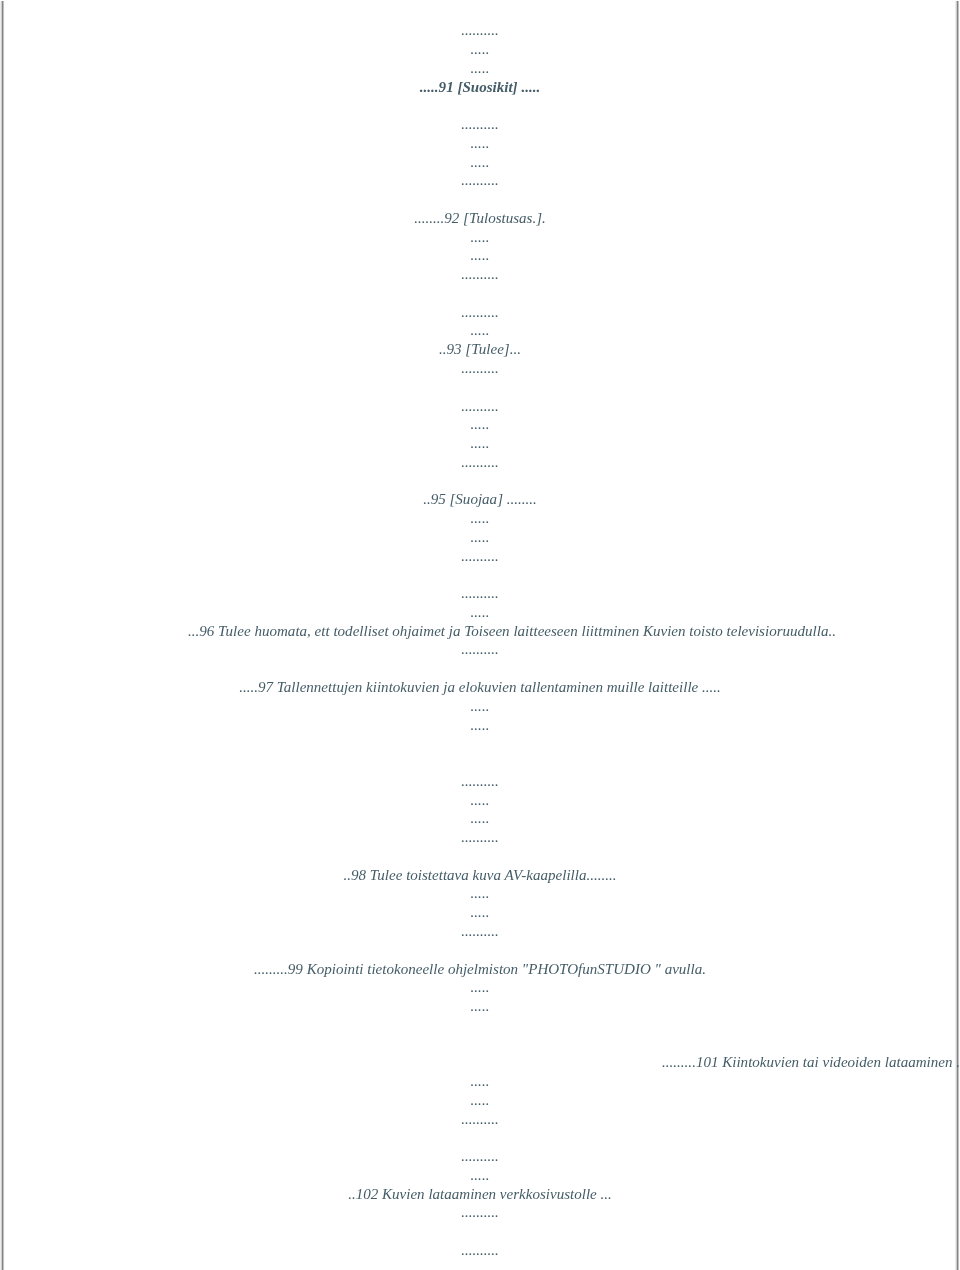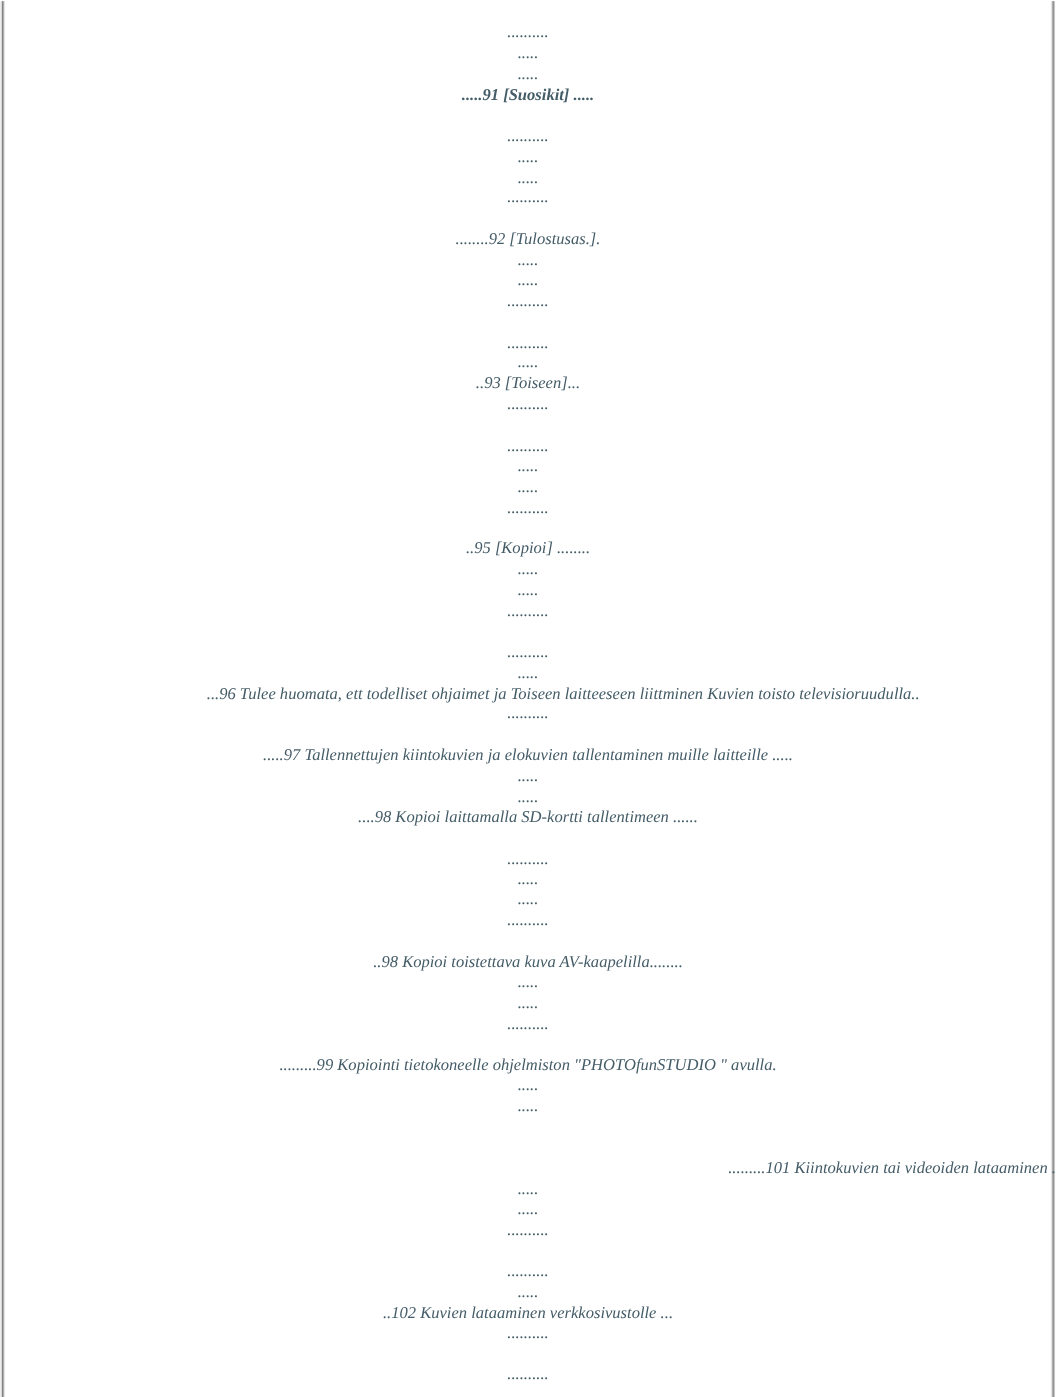--- a/index.html
+++ b/index.html
@@ -53,43 +53,42 @@
       <div class="toc-line" style="top: 115.075px;">..........</div>
       <div class="toc-line" style="top: 133.84px;">.....</div>
       <div class="toc-line" style="top: 152.605px;">.....</div>
       <div class="toc-line" style="top: 171.37px;">..........</div>
       <div class="toc-line" style="top: 208.9px; text-align: center;">........92 [Tulostusas.].</div>
       <div class="toc-line" style="top: 227.665px;">.....</div>
       <div class="toc-line" style="top: 246.43px;">.....</div>
       <div class="toc-line" style="top: 265.195px;">..........</div>
       <div class="toc-line" style="top: 302.725px;">..........</div>
       <div class="toc-line" style="top: 321.49px;">.....</div>
-      <div class="toc-line" style="top: 340.255px;">..93 [Toiseen]...</div>
+      <div class="toc-line" style="top: 340.255px;">..93 [Tulee]...</div>
       <div class="toc-line" style="top: 359.02px;">..........</div>
       <div class="toc-line" style="top: 396.55px;">..........</div>
       <div class="toc-line" style="top: 415.315px;">.....</div>
       <div class="toc-line" style="top: 434.08px;">.....</div>
       <div class="toc-line" style="top: 452.845px;">..........</div>
-      <div class="toc-line" style="top: 490.375px;">..95 [Kopioi] ........</div>
+      <div class="toc-line" style="top: 490.375px;">..95 [Suojaa] ........</div>
       <div class="toc-line" style="top: 509.14px;">.....</div>
       <div class="toc-line" style="top: 527.905px;">.....</div>
       <div class="toc-line" style="top: 546.67px;">..........</div>
       <div class="toc-line" style="top: 584.2px;">..........</div>
       <div class="toc-line" style="top: 602.965px;">.....</div>
       <div class="toc-line" style="top: 621.73px; margin-left: 32px;">...96 Tulee huomata, ett todelliset ohjaimet ja Toiseen laitteeseen liittminen Kuvien toisto televisioruudulla..</div>
       <div class="toc-line" style="top: 640.495px;">..........</div>
       <div class="toc-line" style="top: 678.025px;">.....97 Tallennettujen kiintokuvien ja elokuvien tallentaminen muille laitteille .....</div>
       <div class="toc-line" style="top: 696.79px;">.....</div>
       <div class="toc-line" style="top: 715.555px;">.....</div>
-      <div class="toc-line" style="top: 734.32px;">....98 Kopioi laittamalla SD-kortti tallentimeen ......</div>
       <div class="toc-line" style="top: 771.85px;">..........</div>
       <div class="toc-line" style="top: 790.615px;">.....</div>
       <div class="toc-line" style="top: 809.38px;">.....</div>
       <div class="toc-line" style="top: 828.145px;">..........</div>
-      <div class="toc-line" style="top: 865.675px;">..98 Kopioi toistettava kuva AV-kaapelilla........</div>
+      <div class="toc-line" style="top: 865.675px;">..98 Tulee toistettava kuva AV-kaapelilla........</div>
       <div class="toc-line" style="top: 884.44px;">.....</div>
       <div class="toc-line" style="top: 903.205px;">.....</div>
       <div class="toc-line" style="top: 921.97px;">..........</div>
       <div class="toc-line" style="top: 959.5px;">.........99 Kopiointi tietokoneelle ohjelmiston "PHOTOfunSTUDIO " avulla.</div>
       <div class="toc-line" style="top: 978.265px;">.....</div>
       <div class="toc-line" style="top: 997.03px;">.....</div>
       <div class="toc-line" style="top: 1053.33px; text-align: right;">.........101 Kiintokuvien tai videoiden lataaminen .</div>
       <div class="toc-line" style="top: 1072.09px;">.....</div>
       <div class="toc-line" style="top: 1090.86px;">.....</div>
       <div class="toc-line" style="top: 1109.62px;">..........</div>

